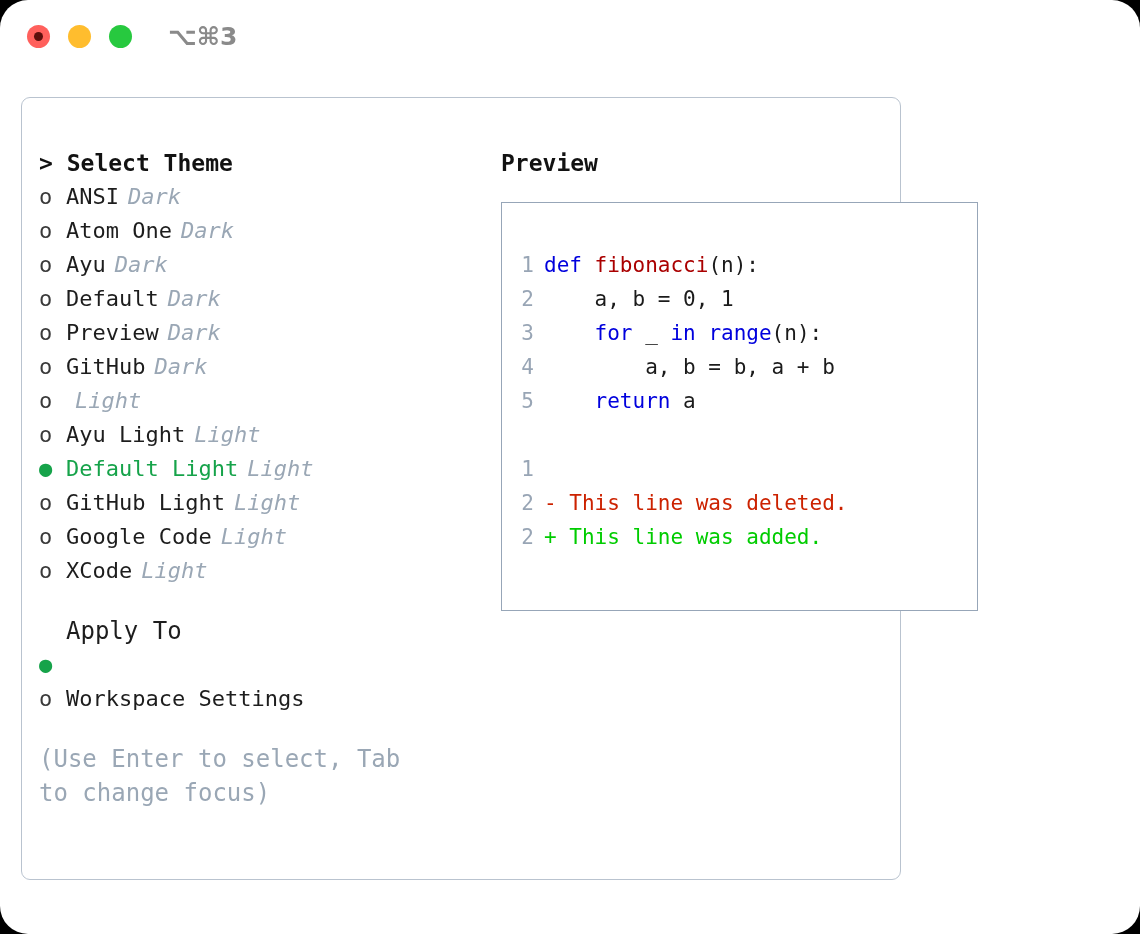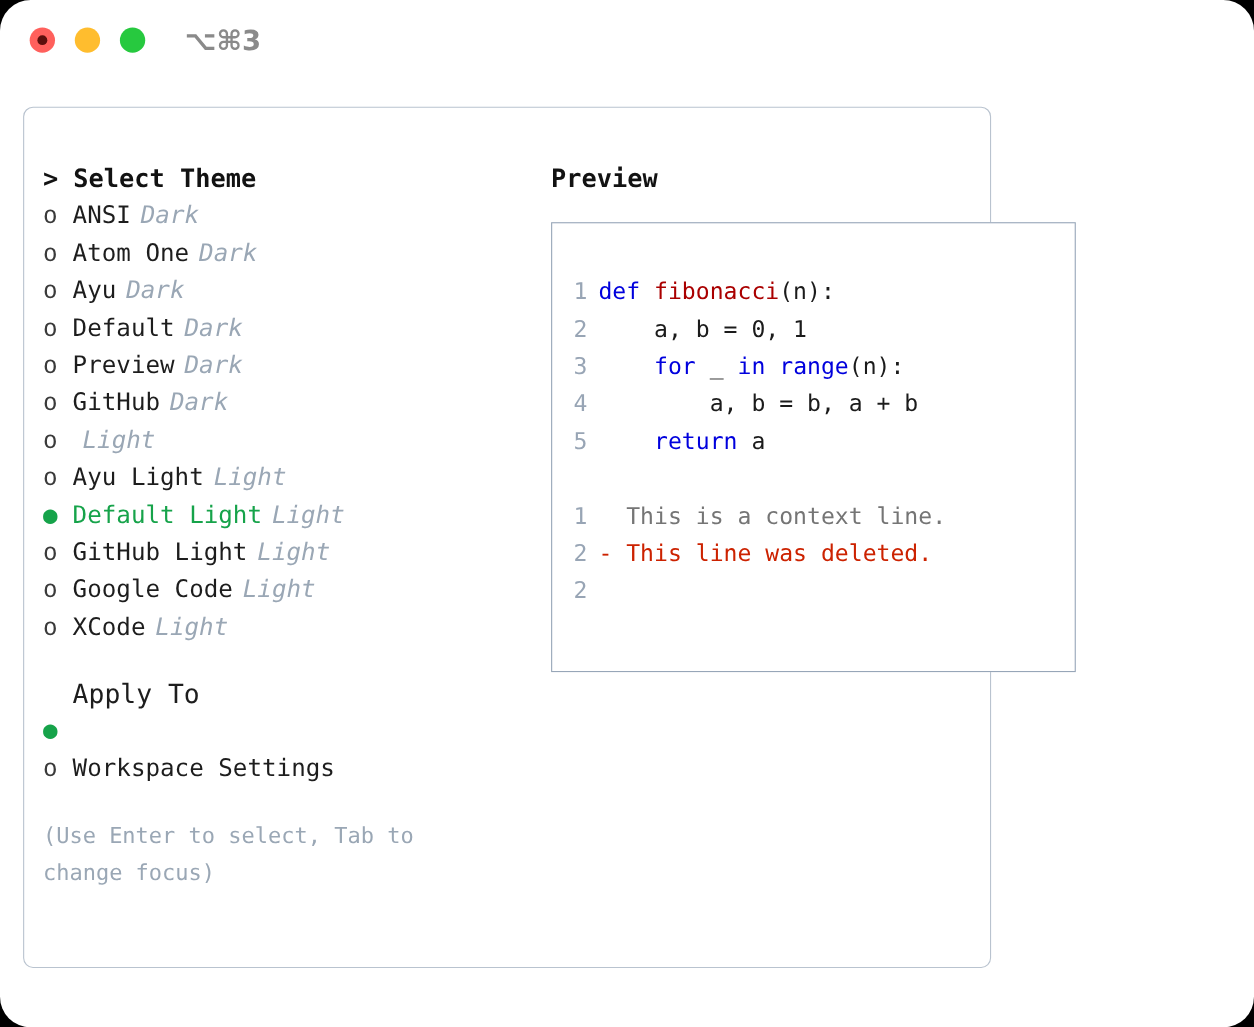--- a/index.html
+++ b/index.html
@@ -116,21 +116,21 @@
   .section-gap { height: 26px; }
   .group-title {
     font-size: 24px;
     color: #1d1d1d;
     line-height: 34px;
     padding-left: 27px;
     white-space: pre;
   }
   .hint {
     margin-top: 26px;
-    font-size: 20px;
+    font-size: 24px;
     line-height: 34px;
     color: #9aa7b5;
     width: 400px;
   }
 
   
   .right-col {
     position: absolute;
     left: 479px; top: 48px;
     width: 490px;
@@ -226,21 +226,21 @@
     <div class="right-col">
       <div class="preview-title">Preview</div>
       <div class="preview-panel">
         <div class="code" id="code-block">
             <div class="code-line"><span class="ln">1</span><span class="code-text"><span class="tok-kw">def </span><span class="tok-fn">fibonacci</span><span class="tok-plain">(n):</span></span></div>
             <div class="code-line"><span class="ln">2</span><span class="code-text"><span class="tok-plain">    a, b = 0, 1</span></span></div>
             <div class="code-line"><span class="ln">3</span><span class="code-text"><span class="tok-plain">    </span><span class="tok-kw">for</span><span class="tok-plain"> _ </span><span class="tok-kw">in </span><span class="tok-kw">range</span><span class="tok-plain">(n):</span></span></div>
             <div class="code-line"><span class="ln">4</span><span class="code-text"><span class="tok-plain">        a, b = b, a + b</span></span></div>
             <div class="code-line"><span class="ln">5</span><span class="code-text"><span class="tok-plain">    </span><span class="tok-kw">return</span><span class="tok-plain"> a</span></span></div>
             <div class="diff-gap"></div>
-            <div class="code-line"><span class="ln">1</span><span class="diff-ctx">  This is a context line.</span></div>
+            <div class="code-line"><span class="ln">1</span></div>
             <div class="code-line"><span class="ln">2</span><span class="diff-del">- This line was deleted.</span></div>
-            <div class="code-line"><span class="ln">2</span></div>
+            <div class="code-line"><span class="ln">2</span><span class="diff-add">+ This line was added.</span></div>
           </div>
       </div>
     </div>
 
   </div>
 </div>
 
 </body></html>

